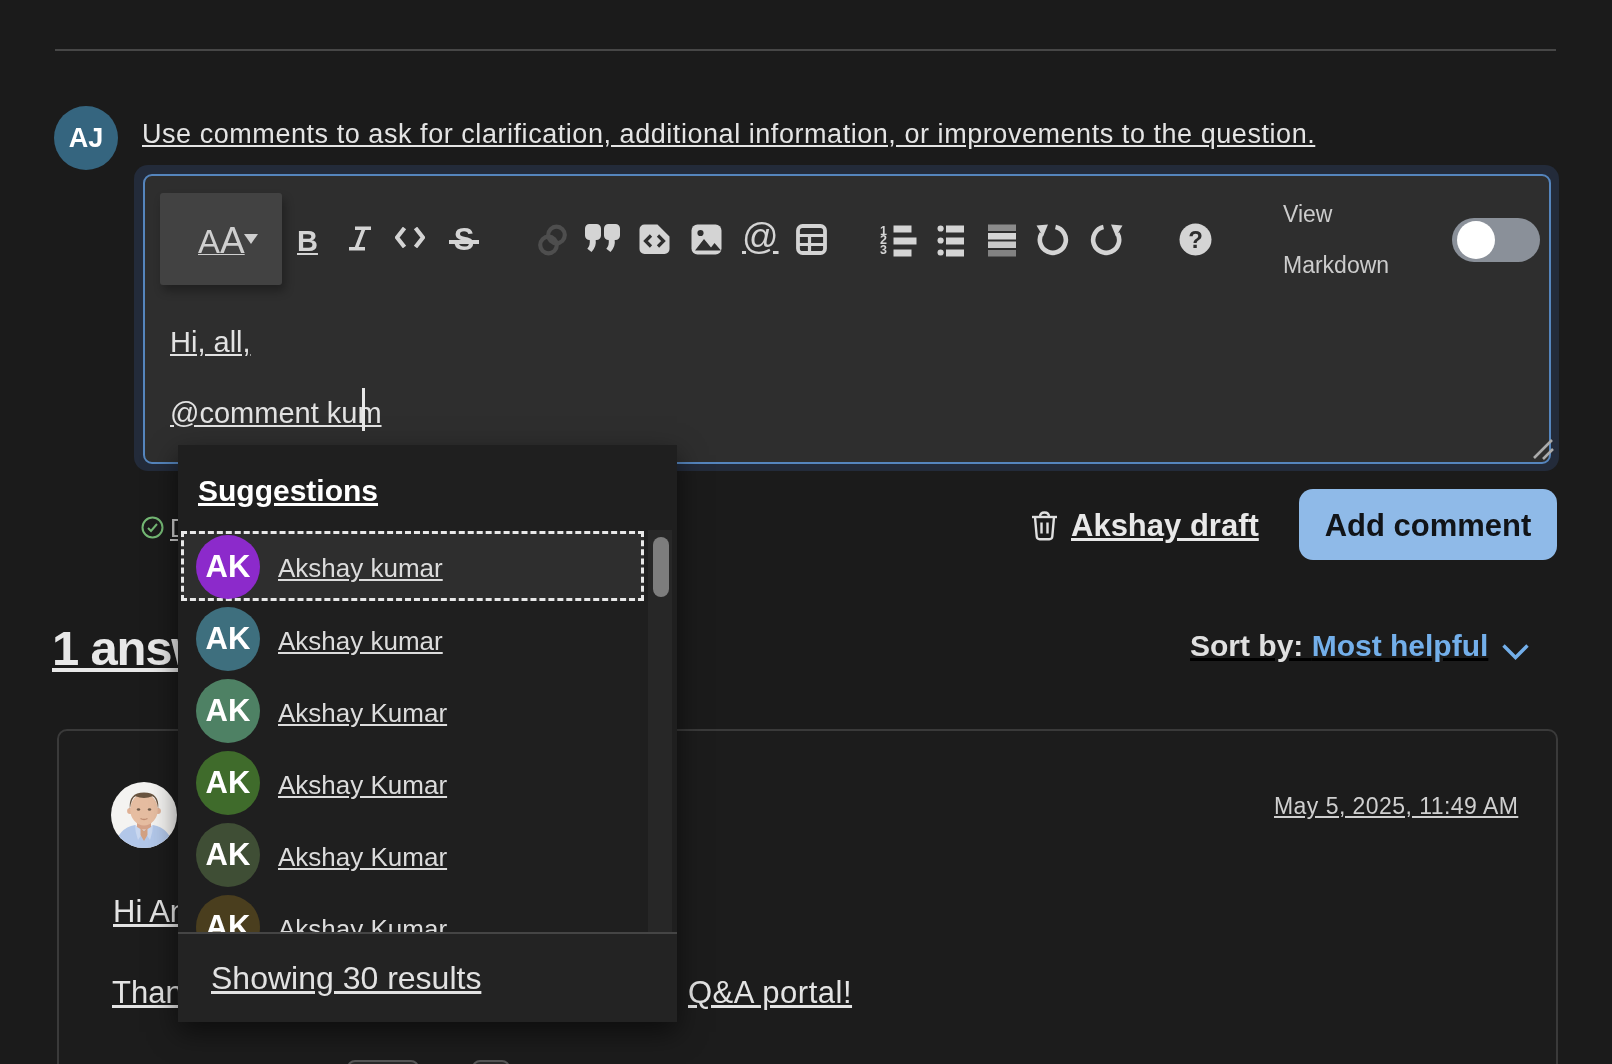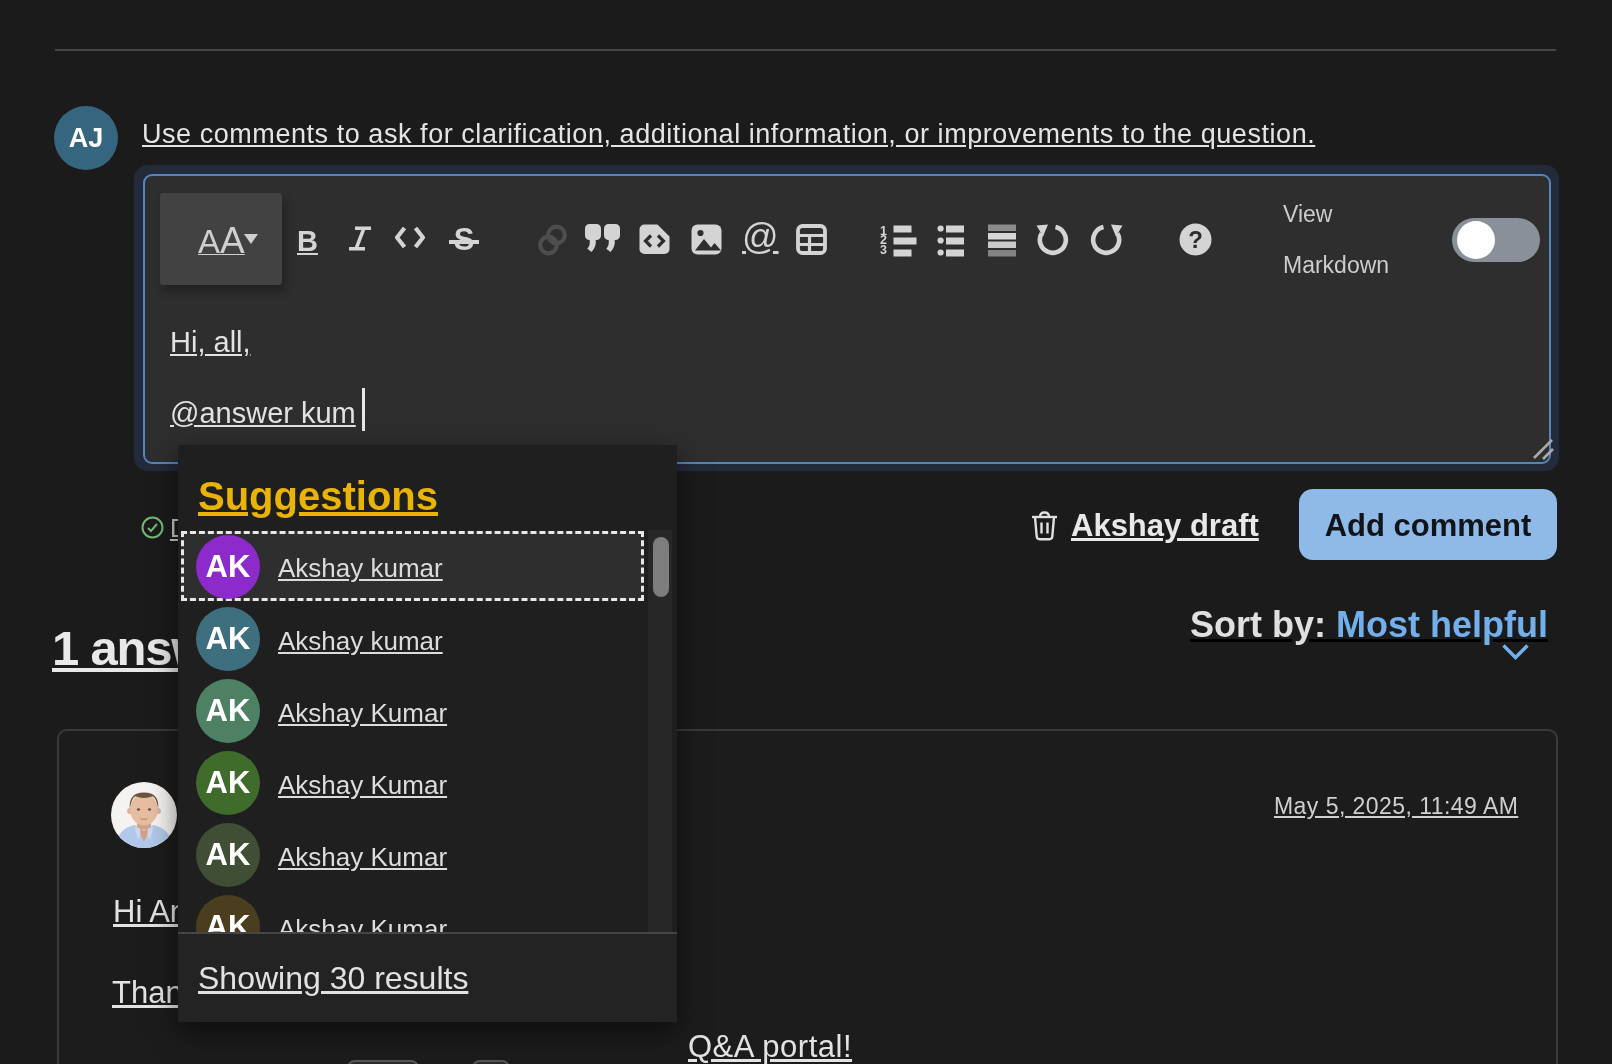--- a/index.html
+++ b/index.html
@@ -154,21 +154,21 @@
   </svg>
 </div>
 
 <div class="abs" style="left:1283px;top:189px;font-size:23px;color:#cccccc;line-height:51px;">View<br>Markdown</div>
 
 <div class="abs" style="left:1452px;top:218px;width:88px;height:44px;border-radius:22px;background:#8a9099;">
   <div class="abs" style="left:5px;top:3px;width:38px;height:38px;border-radius:50%;background:#ffffff;"></div>
 </div>
 
 <div class="abs nw" style="left:170px;top:326px;font-size:29px;color:#e2e2e2;">Hi, all,</div>
-<div class="abs nw" style="left:170px;top:397px;font-size:29px;color:#e2e2e2;">@answer kum</div>
+<div class="abs nw" style="left:170px;top:397px;font-size:29px;color:#e2e2e2;">@comment kum</div>
 <div class="abs" style="left:362px;top:388px;width:3px;height:43px;background:#e8e8e8;"></div>
 
 <div class="abs" style="left:1532px;top:438px;">
   <svg width="22" height="22" viewBox="0 0 22 22">
       <path d="M2 20 L20 2 M11 21 L21 11" stroke="#aaaaaa" stroke-width="2.6"></path>
     </svg>
 </div>
 
 <div class="abs" style="left:141px;top:516px;">
   <svg width="23" height="23" viewBox="0 0 23 23">
@@ -187,21 +187,21 @@
       <path d="M11.5 12.5 v11 M17.5 12.5 v11"></path>
     </g>
   </svg>
 </div>
 <div class="abs nw" style="left:1071px;top:508px;font-size:31px;font-weight:bold;color:#e8e8e8;">Akshay draft</div>
 
 <div class="abs" style="left:1299px;top:489px;width:258px;height:71px;border-radius:14px;background:#8fbae8;color:#111418;font-size:31px;font-weight:bold;display:flex;align-items:center;justify-content:center;padding-top:3px;">Add comment</div>
 
 <div class="abs nw" style="left:52px;top:620px;font-size:49px;letter-spacing:-1.2px;font-weight:bold;color:#e8e8e8;">1 answer</div>
 
-<div class="abs nw" style="left:1190px;top:604px;font-size:36px;font-weight:bold;"><span style="color:#e0e0e0;">Sort by: </span><span style="color:#73afea;">Most helpful</span></div>
+<div class="abs nw" style="left:1190px;top:629px;font-size:30px;font-weight:bold;"><span style="color:#e0e0e0;">Sort by: </span><span style="color:#73afea;">Most helpful</span></div>
 <div class="abs" style="left:1501px;top:643px;">
   <svg width="29" height="17" viewBox="0 0 29 17">
       <path d="M2.5 2.5 l12 12 12 -12" stroke="#73afea" stroke-width="3.4" fill="none"></path>
     </svg>
 </div>
 
 <div class="abs" style="left:57px;top:729px;width:1501px;height:360px;border:2px solid #3a3a3a;border-radius:10px;background:#1c1c1c;"></div>
 
 <div class="abs" style="left:111px;top:782px;">
 <svg width="66" height="66" viewBox="0 0 66 66">
@@ -225,28 +225,28 @@
   <ellipse cx="38.5" cy="27.5" rx="1.7" ry="1.2" fill="#6d5948"></ellipse>
   <path d="M29.5 36.5 q3.5 2 7 0" stroke="#c08d72" stroke-width="1.4" fill="none"></path>
  </g>
 </svg>
 </div>
 
 <div class="abs nw" style="left:1274px;top:793px;font-size:23px;letter-spacing:0.45px;color:#cfcfcf;">May 5, 2025, 11:49 AM</div>
 
 <div class="abs nw" style="left:113px;top:894px;font-size:31px;color:#e3e3e3;width:480px;overflow:hidden;">Hi Anil,</div>
 <div class="abs nw" style="left:112px;top:975px;font-size:31px;color:#e3e3e3;width:560px;overflow:hidden;">Thank you for posting this question on Microsoft</div>
-<div class="abs nw" style="left:688px;top:1029px;font-size:31px;letter-spacing:0.5px;color:#e3e3e3;">Q&amp;A portal!</div>
+<div class="abs nw" style="left:688px;top:975px;font-size:31px;letter-spacing:0.5px;color:#e3e3e3;">Q&amp;A portal!</div>
 
 <div class="abs" style="left:347px;top:1060px;width:72px;height:40px;border:2px solid #565656;border-radius:8px;background:#2a2a2a;"></div>
 <div class="abs" style="left:472px;top:1060px;width:38px;height:40px;border:2px solid #565656;border-radius:8px;background:#2a2a2a;"></div>
 
 <div class="abs" style="left:178px;top:445px;width:499px;height:577px;background:#1f1f1f;box-shadow:0 10px 26px rgba(0,0,0,0.55);z-index:10;">
 
-  <div class="abs nw" style="left:20px;top:29px;font-size:40px;font-weight:bold;color:#eab308;">Suggestions</div>
+  <div class="abs nw" style="left:20px;top:29px;font-size:30px;font-weight:bold;color:#ffffff;">Suggestions</div>
 
   <div class="abs" style="left:0;top:85px;width:499px;height:402px;overflow:hidden;text-align:right;">
 
     <div class="abs" style="left:3px;top:0.5px;width:463px;height:70px;background:#2e2e2e;border:3px dashed #e8e8e8;"></div>
 
     <div class="abs" style="left:470px;top:0;width:24px;height:402px;background:#272727;"></div>
     <div class="abs" style="left:475px;top:7px;width:16px;height:60px;border-radius:8px;background:#7d7d7d;"></div>
 
     <div class="abs" style="left:18px;top:4.5px;width:64px;height:64px;border-radius:50%;background:#8c2acb;color:#fff;font-weight:bold;font-size:31px;display:flex;align-items:center;justify-content:center;">AK</div>
     <div class="abs nw" style="left:100px;top:23px;font-size:26px;color:#dcdcdc;">Akshay kumar</div>
@@ -261,15 +261,15 @@
     <div class="abs nw" style="left:100px;top:239.5px;font-size:26px;color:#dcdcdc;">Akshay Kumar</div>
 
     <div class="abs" style="left:18px;top:293px;width:64px;height:64px;border-radius:50%;background:#3f4e35;color:#fff;font-weight:bold;font-size:31px;display:flex;align-items:center;justify-content:center;">AK</div>
     <div class="abs nw" style="left:100px;top:311.5px;font-size:26px;color:#dcdcdc;">Akshay Kumar</div>
 
     <div class="abs" style="left:18px;top:365px;width:64px;height:64px;border-radius:50%;background:#4a3e1e;color:#fff;font-weight:bold;font-size:31px;display:flex;align-items:center;justify-content:center;">AK</div>
     <div class="abs nw" style="left:100px;top:383.5px;font-size:26px;color:#dcdcdc;">Akshay Kumar</div>
   </div>
 
   <div class="abs" style="left:0;top:487px;width:499px;height:90px;background:#232323;border-top:2px solid #454545;">
-    <div class="abs nw" style="left:20px;top:26px;font-size:32px;color:#e2e2e2;">Showing 30 results</div>
+    <div class="abs nw" style="left:33px;top:26px;font-size:32px;color:#e2e2e2;">Showing 30 results</div>
   </div>
 </div>
 
 </body></html>

